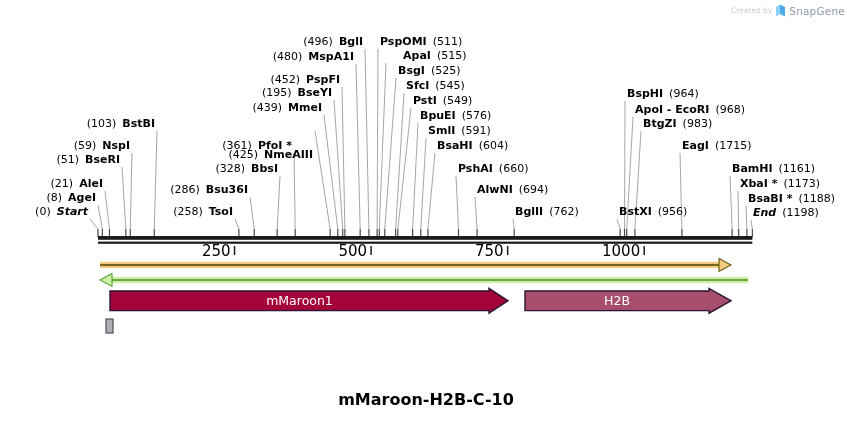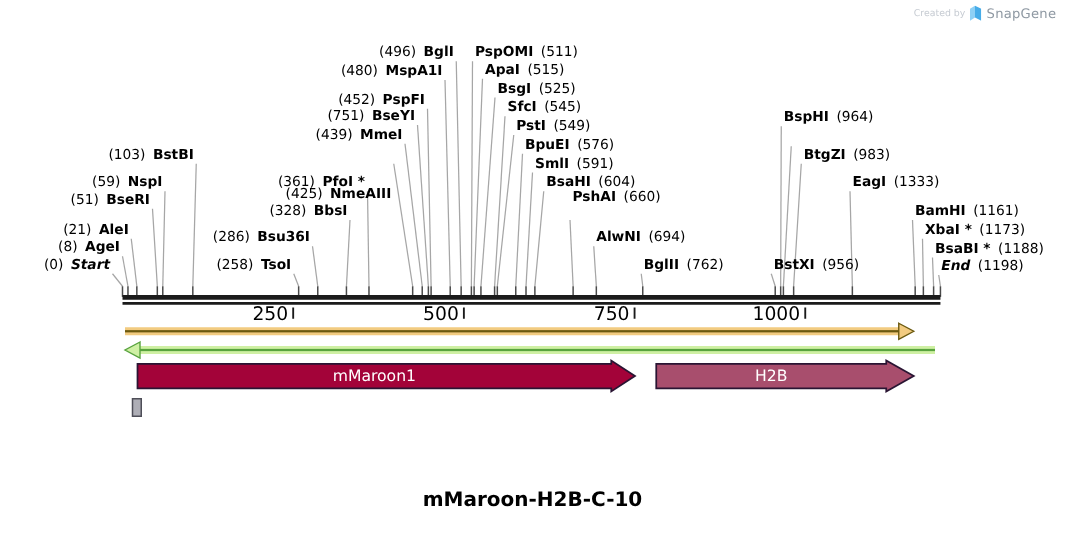--- a/index.html
+++ b/index.html
@@ -127,39 +127,40 @@
       <div class="enz enzL" style="right: 749px; top: 177px;"><span class="pos">(21)</span><span class="nm">AleI</span></div>
       <div class="enz enzL" style="right: 732px; top: 153px;"><span class="pos">(51)</span><span class="nm">BseRI</span></div>
       <div class="enz enzL" style="right: 722px; top: 139px;"><span class="pos">(59)</span><span class="nm">NspI</span></div>
       <div class="enz enzL" style="right: 697px; top: 117px;"><span class="pos">(103)</span><span class="nm">BstBI</span></div>
       <div class="enz enzL" style="right: 619px; top: 205px;"><span class="pos">(258)</span><span class="nm">TsoI</span></div>
       <div class="enz enzL" style="right: 604px; top: 183px;"><span class="pos">(286)</span><span class="nm">Bsu36I</span></div>
       <div class="enz enzL" style="right: 574px; top: 162px;"><span class="pos">(328)</span><span class="nm">BbsI</span></div>
       <div class="enz enzL" style="right: 560px; top: 139px;"><span class="pos">(361)</span><span class="nm">PfoI *</span></div>
       <div class="enz enzL" style="right: 539px; top: 117px; margin-top: 31px;"><span class="pos">(425)</span><span class="nm">NmeAIII</span></div>
       <div class="enz enzL" style="right: 530px; top: 101px;"><span class="pos">(439)</span><span class="nm">MmeI</span></div>
-      <div class="enz enzL" style="right: 520px; top: 86px;"><span class="pos">(751)</span><span class="nm">BseYI</span></div>
+      <div class="enz enzL" style="right: 520px; top: 86px;"><span class="pos">(195)</span><span class="nm">BseYI</span></div>
       <div class="enz enzL" style="right: 512px; top: 73px;"><span class="pos">(452)</span><span class="nm">PspFI</span></div>
       <div class="enz enzL" style="right: 498px; top: 50px;"><span class="pos">(480)</span><span class="nm">MspA1I</span></div>
       <div class="enz enzL" style="right: 489px; top: 35px;"><span class="pos">(496)</span><span class="nm">BglI</span></div>
       <div class="enz enzR" style="left: 380px; top: 35px;"><span class="nm">PspOMI</span><span class="pos">(511)</span></div>
-      <div class="enz enzR" style="left: 388px; top: 49px; text-align: right;"><span class="nm">ApaI</span><span class="pos">(515)</span></div>
+      <div class="enz enzR" style="left: 403px; top: 49px; text-align: right;"><span class="nm">ApaI</span><span class="pos">(515)</span></div>
       <div class="enz enzR" style="left: 398px; top: 64px;"><span class="nm">BsgI</span><span class="pos">(525)</span></div>
       <div class="enz enzR" style="left: 406px; top: 79px;"><span class="nm">SfcI</span><span class="pos">(545)</span></div>
       <div class="enz enzR" style="left: 413px; top: 94px;"><span class="nm">PstI</span><span class="pos">(549)</span></div>
       <div class="enz enzR" style="left: 420px; top: 109px;"><span class="nm">BpuEI</span><span class="pos">(576)</span></div>
       <div class="enz enzR" style="left: 428px; top: 124px;"><span class="nm">SmlI</span><span class="pos">(591)</span></div>
       <div class="enz enzR" style="left: 437px; top: 139px;"><span class="nm">BsaHI</span><span class="pos">(604)</span></div>
-      <div class="enz enzR" style="left: 458px; top: 151px;"><span class="nm">PshAI</span><span class="pos">(660)</span></div>
+      <div class="enz enzR" style="left: 458px; top: 162px;"><span class="nm">PshAI</span><span class="pos">(660)</span></div>
       <div class="enz enzR" style="left: 477px; top: 183px;"><span class="nm">AlwNI</span><span class="pos">(694)</span></div>
       <div class="enz enzR" style="left: 515px; top: 205px;"><span class="nm">BglII</span><span class="pos">(762)</span></div>
       <div class="enz enzR" style="left: 619px; top: 205px;"><span class="nm">BstXI</span><span class="pos">(956)</span></div>
       <div class="enz enzR" style="left: 627px; top: 87px;"><span class="nm">BspHI</span><span class="pos">(964)</span></div>
+      <div class="enz enzR" style="left: 635px; top: 103px;"><span class="nm">ApoI - EcoRI</span><span class="pos">(968)</span></div>
       <div class="enz enzR" style="left: 643px; top: 117px;"><span class="nm">BtgZI</span><span class="pos">(983)</span></div>
-      <div class="enz enzR" style="left: 682px; top: 139px;"><span class="nm">EagI</span><span class="pos">(1333)</span></div>
+      <div class="enz enzR" style="left: 682px; top: 139px;"><span class="nm">EagI</span><span class="pos">(1715)</span></div>
       <div class="enz enzR" style="left: 732px; top: 162px;"><span class="nm">BamHI</span><span class="pos">(1161)</span></div>
       <div class="enz enzR" style="left: 740px; top: 177px;"><span class="nm">XbaI *</span><span class="pos">(1173)</span></div>
       <div class="enz enzR" style="left: 748px; top: 192px;"><span class="nm">BsaBI *</span><span class="pos">(1188)</span></div>
       <div class="enz enzR ital" style="left: 753px; top: 206px;"><span class="nm">End</span><span class="pos">(1198)</span></div>
       <div class="ruler-num" style="left: 190.55px; top: 246px;">250</div>
       <div class="ruler-num" style="left: 327.1px; top: 246px;">500</div>
       <div class="ruler-num" style="left: 463.65px; top: 246px;">750</div>
       <div class="ruler-num" style="left: 600.2px; top: 246px;">1000</div>
     </div>
 

